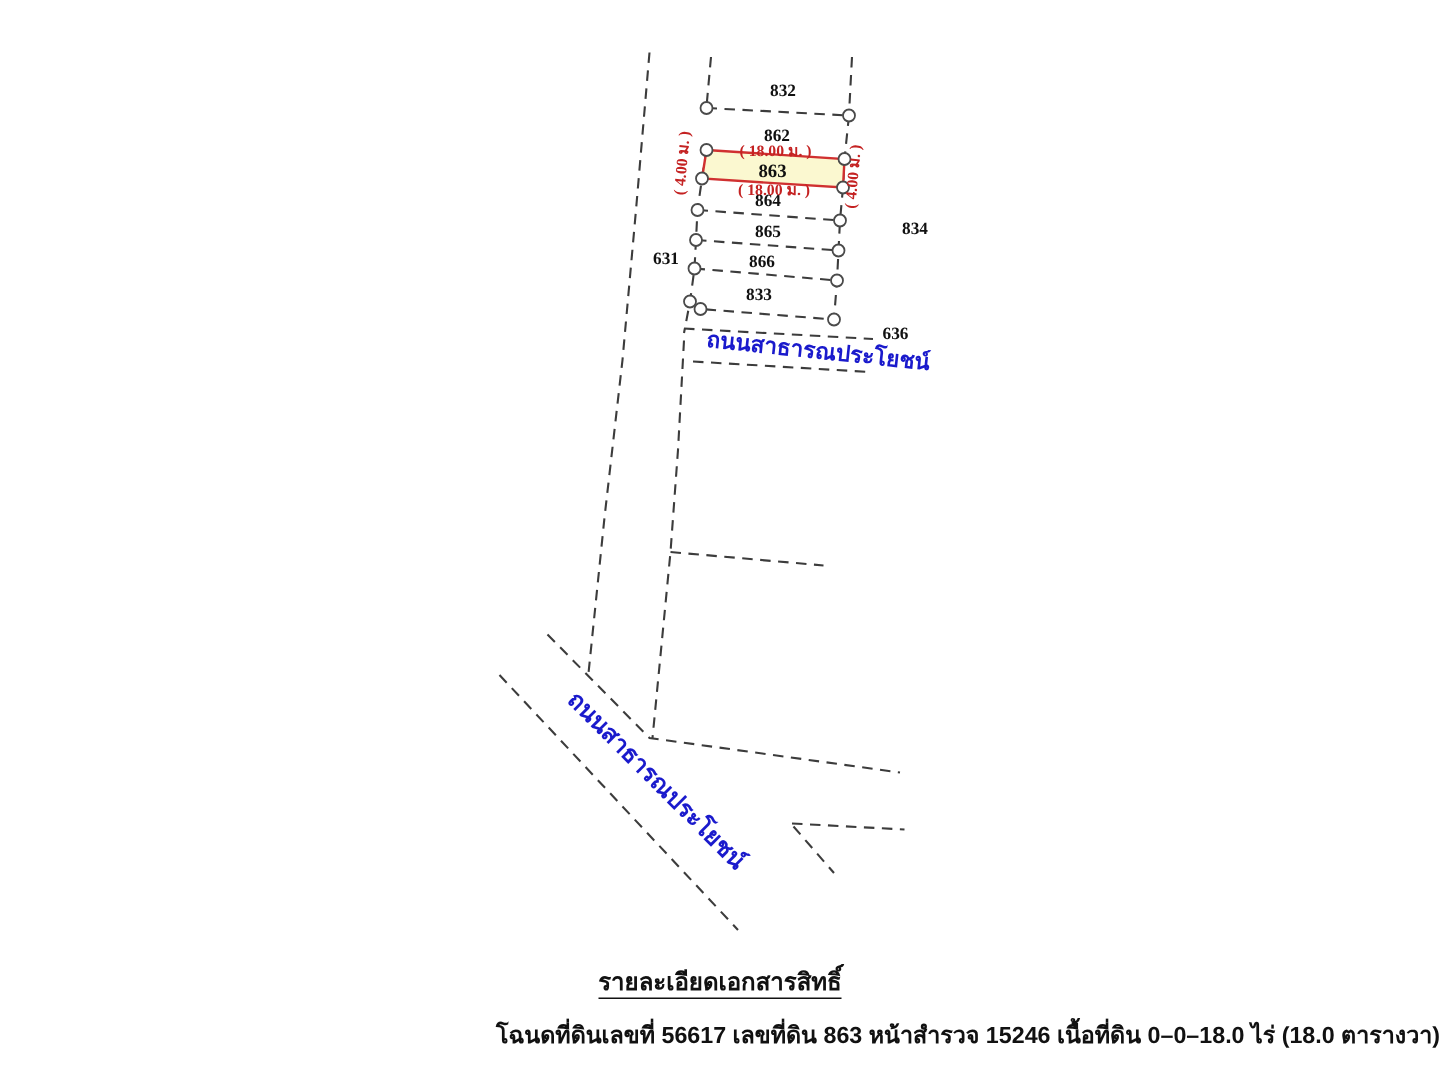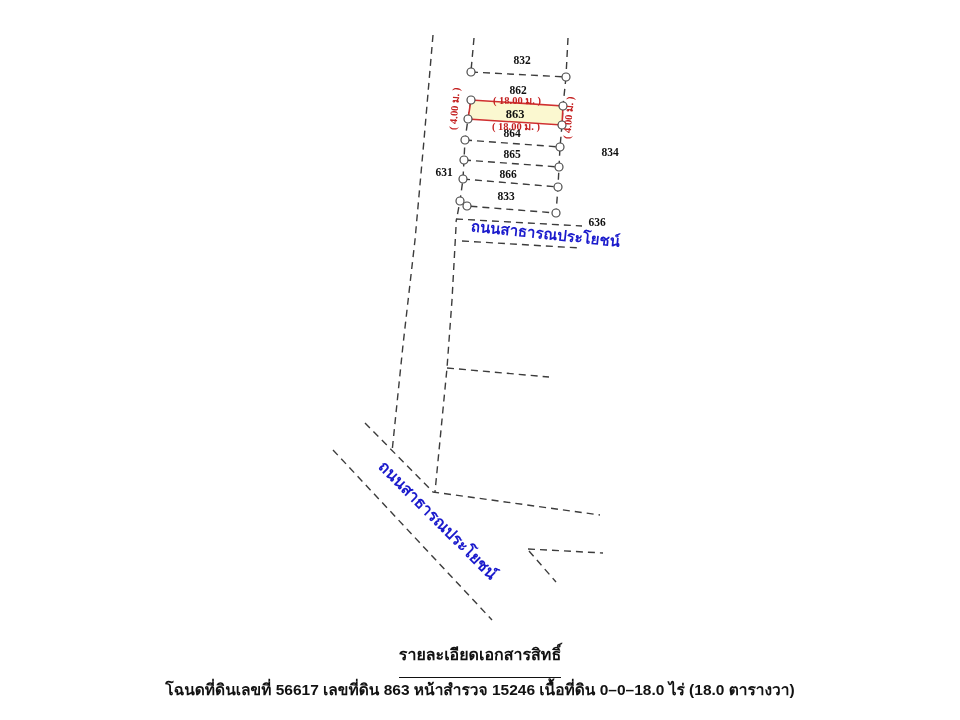--- a/index.html
+++ b/index.html
@@ -13,23 +13,23 @@
   .marker{fill:#ffffff;stroke:#4a4a4a;stroke-width:1.2;}
   .plot{font-family:"Liberation Serif",serif;font-weight:bold;font-size:11.5px;fill:var(--label,#111111);text-anchor:middle;}
   .plot-big{font-size:12.5px;}
   .dim{font-family:"Liberation Serif",serif;font-weight:bold;font-size:10.5px;fill:var(--dimension,#C42222);text-anchor:middle;}
   .road{font-family:"Liberation Sans",sans-serif;font-weight:bold;font-size:15px;fill:var(--road,#1A1ACC);text-anchor:middle;}
   .road2{font-size:16px;}
   .footer-title{
     position:absolute;left:0;top:642px;width:960px;text-align:center;
     font-weight:bold;font-size:16px;color:#111;
   }
-  .footer-title span{border-bottom:1.5px solid #111;padding-bottom:14px;}
+  .footer-title span{border-bottom:1.5px solid #111;padding-bottom:1px;}
   .footer-detail{
-    position:absolute;left:0;top:677px;width:960px;text-align:center;
+    position:absolute;left:0;top:677px;width:960px;text-align:right;
     font-weight:bold;font-size:15.5px;color:#111;
   }
 </style>
 </head>
 <body>
 
 <svg width="960" height="720" viewBox="0 0 960 720">
 
   <g>
     <path class="dash" d="M433,35 L424,140 L415,240 L403,345 L392,452"></path>

